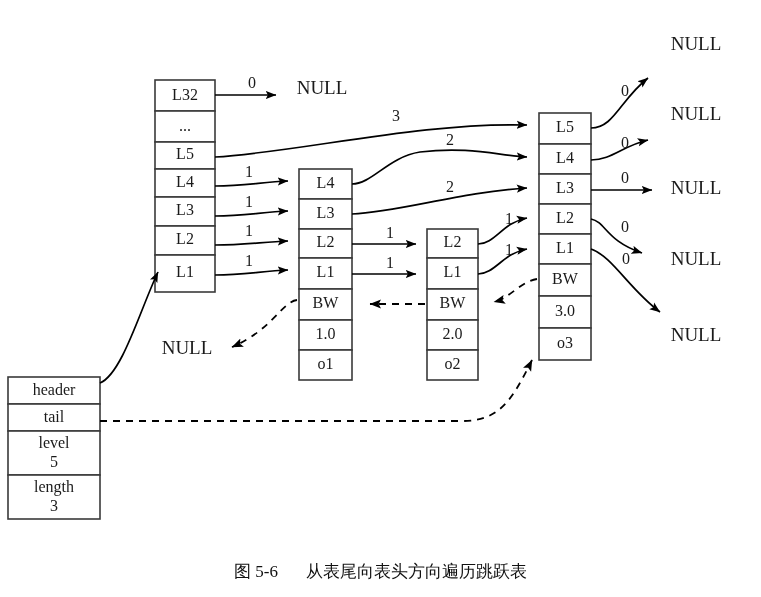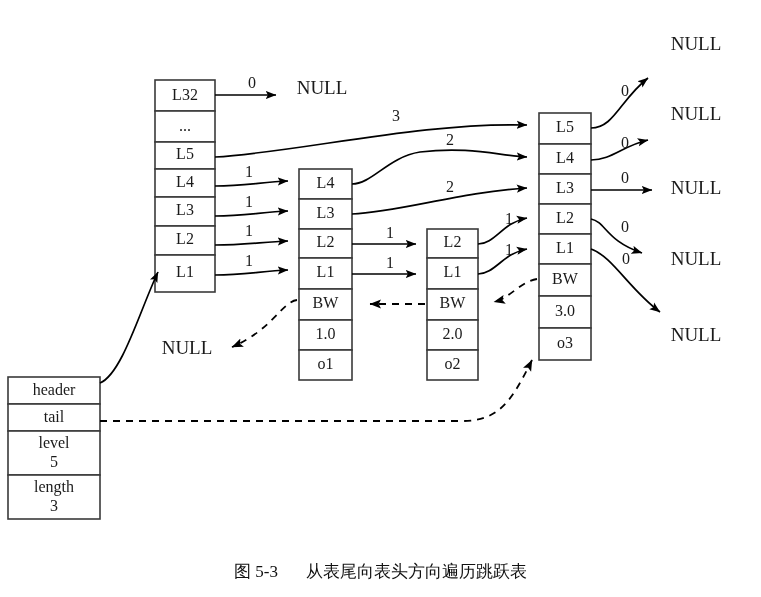--- a/index.html
+++ b/index.html
@@ -180,16 +180,16 @@
     <path class="bwd" d="M297,300 C282,302 272,330 232,347" marker-end="url(#arrHeadD)"></path>
 
     <path class="bwd" d="M425,304 L370,304" marker-end="url(#arrHeadD)"></path>
 
     <path class="bwd" d="M537,279 C520,282 510,298 494,302" marker-end="url(#arrHeadD)"></path>
 
     <path class="bwd" d="M100,421 L462,421 C500,421 512,400 532,360" marker-end="url(#arrHeadD)"></path>
   </svg>
 
   <div class="caption">
-    <span class="cap-num">图 5-3</span><span class="cap-gap"></span><span>从表尾向表头方向遍历跳跃表</span>
+    <span class="cap-num">图 5-6</span><span class="cap-gap"></span><span>从表尾向表头方向遍历跳跃表</span>
   </div>
 
 </div>
 
 </body></html>

